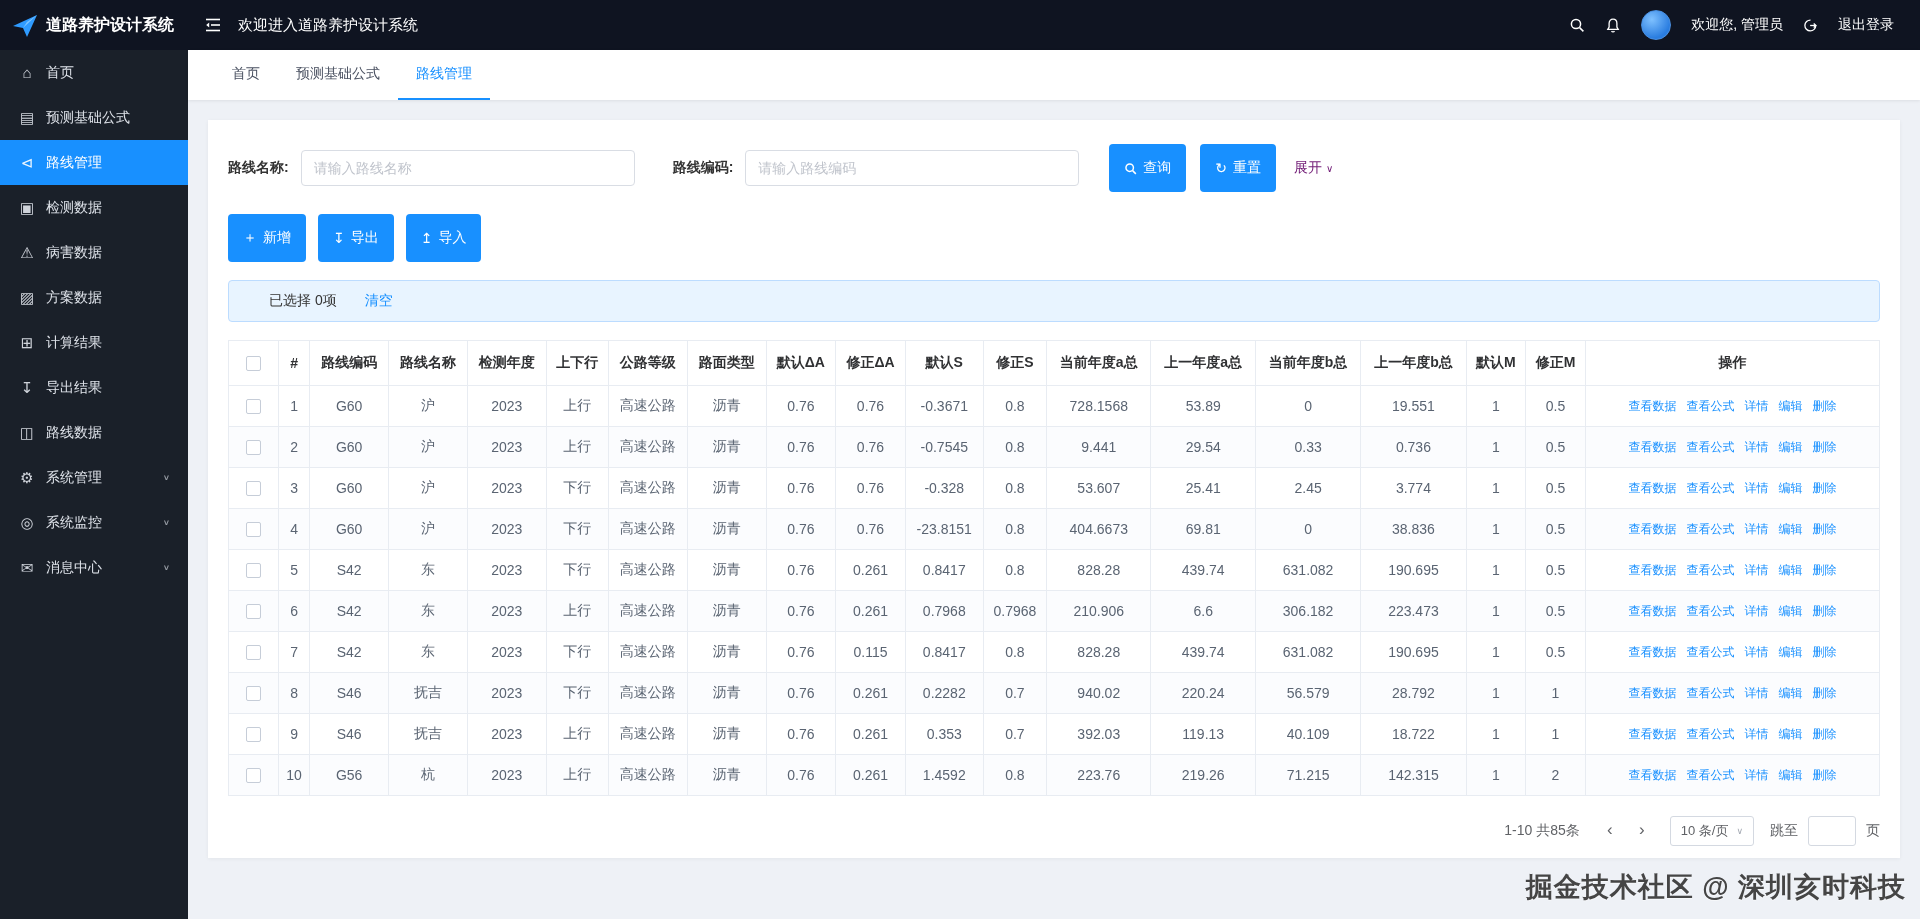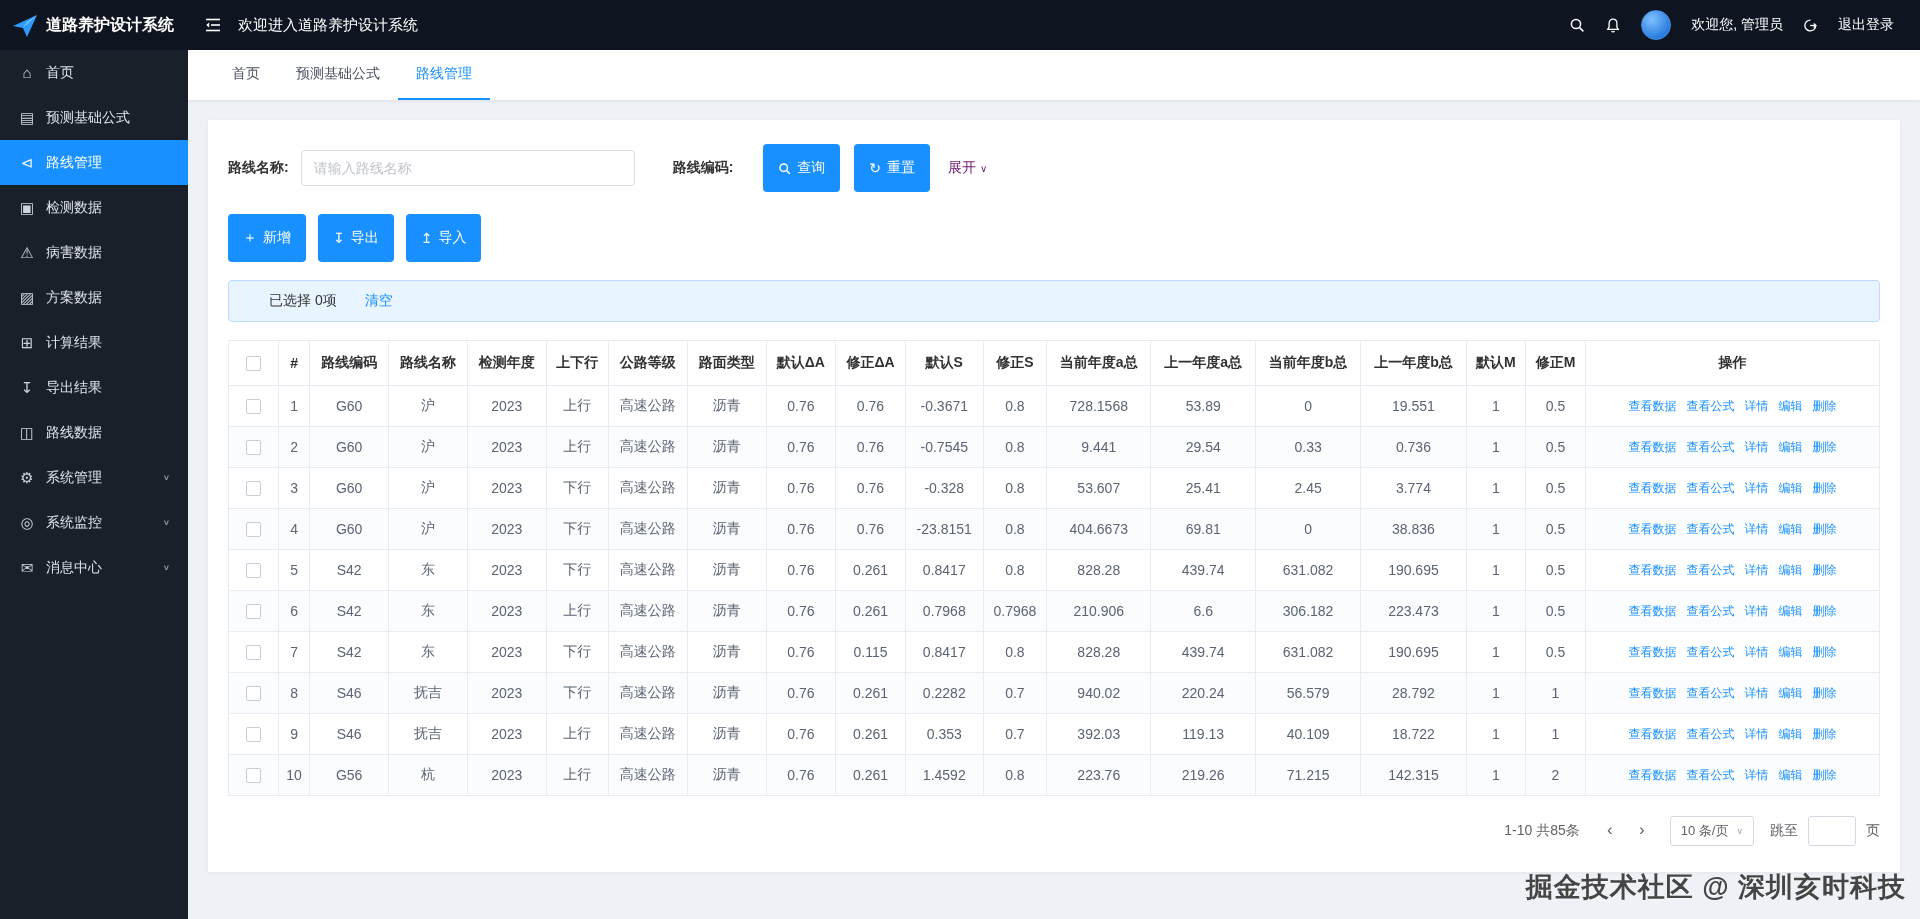--- a/index.html
+++ b/index.html
@@ -27,21 +27,21 @@
   .hicon { cursor:pointer; display:flex; align-items:center; }
   .avatar { width:30px; height:30px; border-radius:50%; background:radial-gradient(circle at 35% 30%, #7fc1ff, #2a7de0 70%); border:1px solid #4a90e2; cursor:pointer; }
   .greet { font-size:14px; }
   .logout { display:flex; align-items:center; gap:20px; font-size:14px; cursor:pointer; }
 
   .tabbar { height:50px; background:#fff; display:flex; align-items:stretch; padding-left:26px; box-shadow:0 1px 3px rgba(0,0,0,.08); position:relative; z-index:2; }
   .tab { display:flex; align-items:center; padding:0 18px; color:#495060; cursor:pointer; border-bottom:2px solid transparent; }
   .tab.active { color:#1890ff; border-bottom-color:#1890ff; }
 
   .content { flex:1; background:#eef1f6; padding:20px 20px 0; position:relative; overflow:hidden; }
-  .card { background:#fff; border-radius:0; box-shadow:0 1px 4px rgba(0,0,0,.05); padding:24px 20px 26px; }
+  .card { background:#fff; border-radius:0; box-shadow:0 1px 4px rgba(0,0,0,.05); padding:24px 20px 12px; }
 
   
   .filter-row { display:flex; align-items:center; }
   .f-label { color:#333; font-weight:600; white-space:nowrap; }
   .f-label.second { margin-left:38px; }
   .f-input { width:334px; height:36px; border:1px solid #d9dde4; border-radius:4px; padding:0 12px; margin-left:12px; font-size:14px; color:#333; outline:none; }
   .f-input::placeholder { color:#c0c4cc; }
   .btn { background:#1890ff; color:#fff; border:none; height:48px; padding:0 15px; border-radius:4px; font-size:14px; display:inline-flex; align-items:center; gap:6px; cursor:pointer; white-space:nowrap; }
   .filter-row .btn { margin-left:14px; }
   .filter-row .btn:first-of-type { margin-left:30px; }
@@ -193,20 +193,21 @@
       <div class="tab active">路线管理</div>
     </div>
 
     <div class="content">
       <div class="card">
 
         <div class="filter-row">
           <label class="f-label">路线名称:</label>
           <input class="f-input" placeholder="请输入路线名称" style="">
           <label class="f-label second">路线编码:</label>
+          <input class="f-input" placeholder="请输入路线编码" style="">
           <button class="btn">
             <span class="btn-ic">
               <svg width="13" height="13" viewBox="0 0 16 16">
                 <circle cx="7" cy="7" r="4.6" fill="none" stroke="#fff" stroke-width="1.8"></circle>
                 <line x1="10.6" y1="10.6" x2="14.6" y2="14.6" stroke="#fff" stroke-width="1.8"></line>
               </svg>
             </span>
             <span>查询</span>
           </button>
           <button class="btn">

